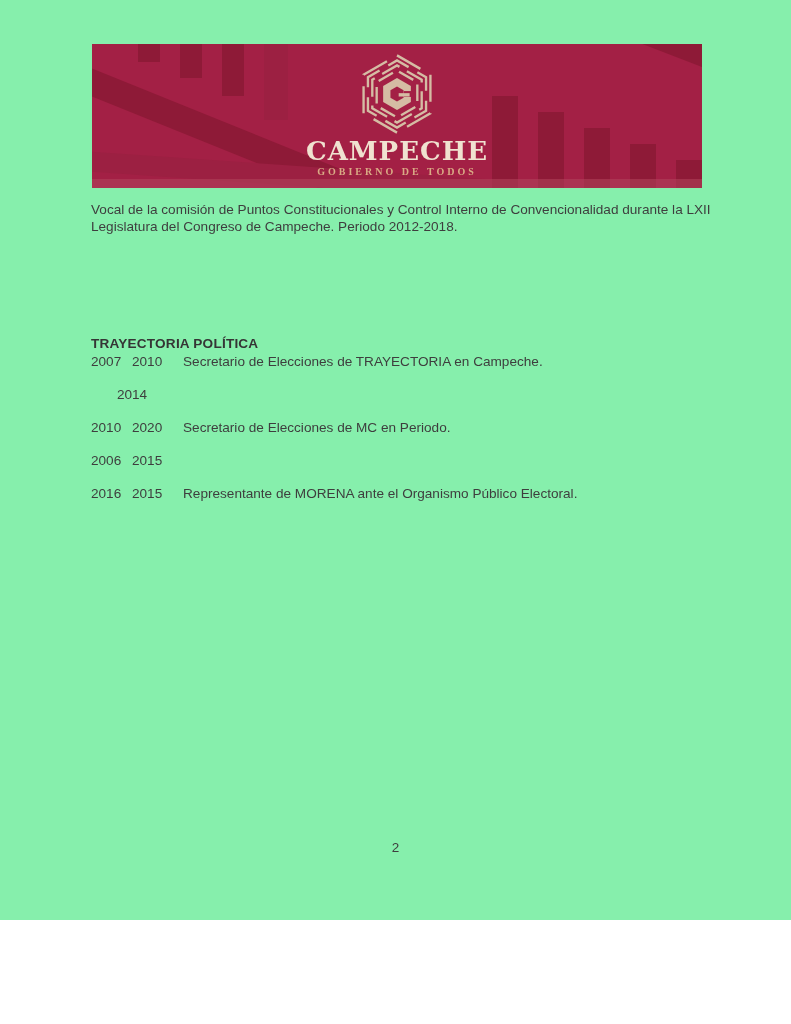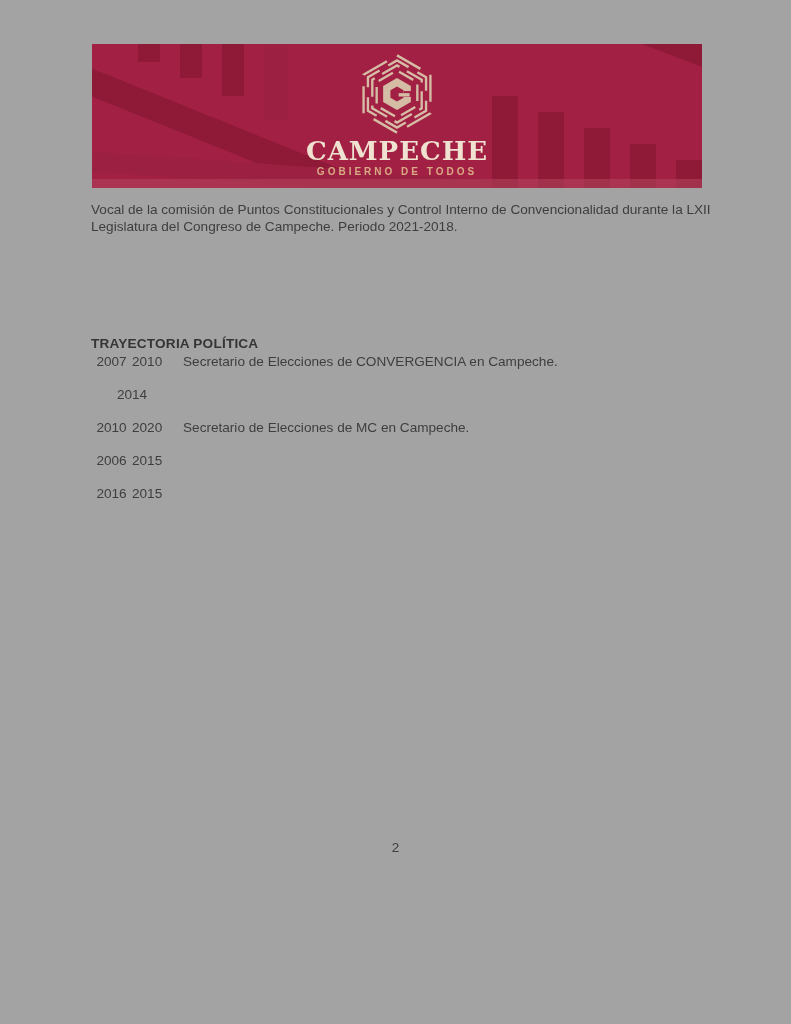--- a/index.html
+++ b/index.html
@@ -1,20 +1,20 @@
 <!DOCTYPE html>
 <html><head>
 <meta charset="utf-8">
 <style>
   * { margin:0; padding:0; box-sizing:border-box; }
   html,body { background:#ffffff; }
   .page {
     position:relative;
-    width:791px; height:1024px;
-    background:#a3a3a3;
+    width:791px; height:920px;
+    background:#86efac;
     overflow:hidden;
     font-family:"Liberation Sans", sans-serif;
     color:#3e3e3e;
   }
 
   
   .banner {
     position:absolute; left:92px; top:44px;
     width:610px; height:144px;
     background:#a32045;
@@ -47,21 +47,21 @@
   }
   .logo-title {
     font-family:"DejaVu Serif", serif;
     font-weight:bold;
     font-size:26px; line-height:26px;
     letter-spacing:1px;
     color:#f0e2d0;
     margin-top:2px;
   }
   .logo-subtitle {
-    font-family:Liberation Sans, sans-serif;
+    font-family:Liberation Serif, serif;
     font-weight:bold;
     font-size:10px; line-height:12px;
     letter-spacing:3px;
     color:#d9ab85;
     margin-top:2px;
   }
 
   
   .para {
     position:absolute; left:91px; width:620px;
@@ -71,21 +71,21 @@
   .para-2 { top:247px; }
 
   .section-heading {
     position:absolute; left:91px; top:336px;
     font-size:13.6px; font-weight:bold; color:#353535;
     letter-spacing:0.2px;
   }
 
   .entries { position:absolute; left:91px; top:353px; width:620px; }
   .entry { display:flex; height:33px; font-size:13.6px; line-height:17px; }
-  .y1 { width:41px; flex:none;text-align:center; }
+  .y1 { width:41px; flex:none; }
   .y2 { width:51px; flex:none; }
   .years-merged { width:92px; flex:none; text-align:center; padding-right:10px; }
   .desc { flex:1; }
 
   .page-number {
     position:absolute; left:0; right:0; top:840px;
     text-align:center; font-size:13.5px; color:#3e3e3e;
   }
 </style>
 </head>
@@ -120,49 +120,50 @@
         <polygon fill="#d5bca4" points="50,31 66.5,40.5 66.5,59.5 50,69 33.5,59.5 33.5,40.5"></polygon>
         <polygon fill="#a32045" points="50,41 57.8,45.5 57.8,54.5 50,59 42.2,54.5 42.2,45.5"></polygon>
         <rect fill="#a32045" x="58" y="46.5" width="12" height="7"></rect>
         <rect fill="#d5bca4" x="52" y="49" width="13" height="4"></rect>
       </svg>
       <div class="logo-title">CAMPECHE</div>
       <div class="logo-subtitle">GOBIERNO DE TODOS</div>
     </div>
   </div>
 
-  <p class="para para-1">Vocal de la comisión de Puntos Constitucionales y Control Interno de Convencionalidad durante la LXII Legislatura del Congreso de Campeche. Periodo 2021-2018.</p>
+  <p class="para para-1">Vocal de la comisión de Puntos Constitucionales y Control Interno de Convencionalidad durante la LXII Legislatura del Congreso de Campeche. Periodo 2012-2018.</p>
 
   <h2 class="section-heading">TRAYECTORIA POLÍTICA</h2>
 
   <div class="entries">
 
     <div class="entry">
       <span class="y1">2007</span>
       <span class="y2">2010</span>
-      <span class="desc">Secretario de Elecciones de CONVERGENCIA en Campeche.</span>
+      <span class="desc">Secretario de Elecciones de TRAYECTORIA en Campeche.</span>
     </div>
 
     <div class="entry">
       <span class="years-merged">2014</span>
     </div>
 
     <div class="entry">
       <span class="y1">2010</span>
       <span class="y2">2020</span>
-      <span class="desc">Secretario de Elecciones de MC en Campeche.</span>
+      <span class="desc">Secretario de Elecciones de MC en Periodo.</span>
     </div>
 
     <div class="entry">
       <span class="y1">2006</span>
       <span class="y2">2015</span>
     </div>
 
     <div class="entry">
       <span class="y1">2016</span>
       <span class="y2">2015</span>
+      <span class="desc">Representante de MORENA ante el Organismo Público Electoral.</span>
     </div>
 
   </div>
 
   <div class="page-number">2</div>
 
 </div>
 
 </body></html>

